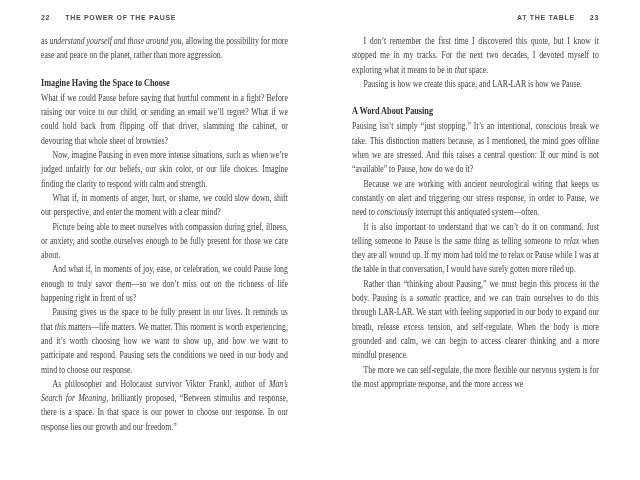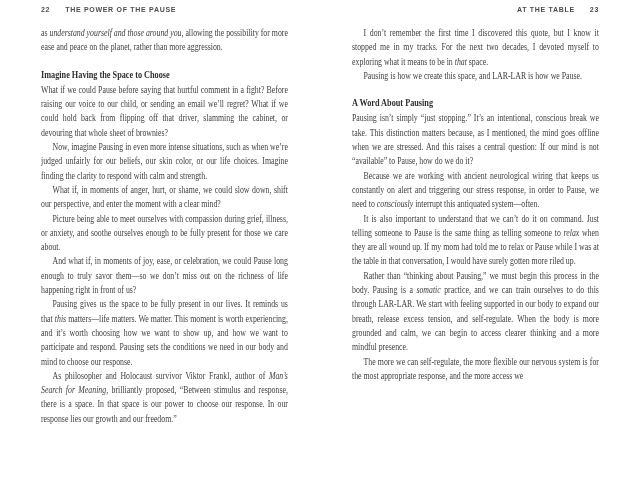--- a/index.html
+++ b/index.html
@@ -11,21 +11,21 @@
     overflow: hidden;
     font-family: "Liberation Serif", serif;
   }
   .book-spread {
     position: absolute;
     inset: 0;
     background: #ffffff;
   }
   .page {
     position: absolute;
-    top: 6px;
+    top: 14px;
     width: 247px;
   }
   .page-left  { left: 41px;  }
   .page-right { left: 352px; }
   .running-header {
     font-family: "Liberation Sans", sans-serif;
     font-weight: bold;
     font-size: 7px;
     letter-spacing: 0.7px;
     color: #4d4d4d;

